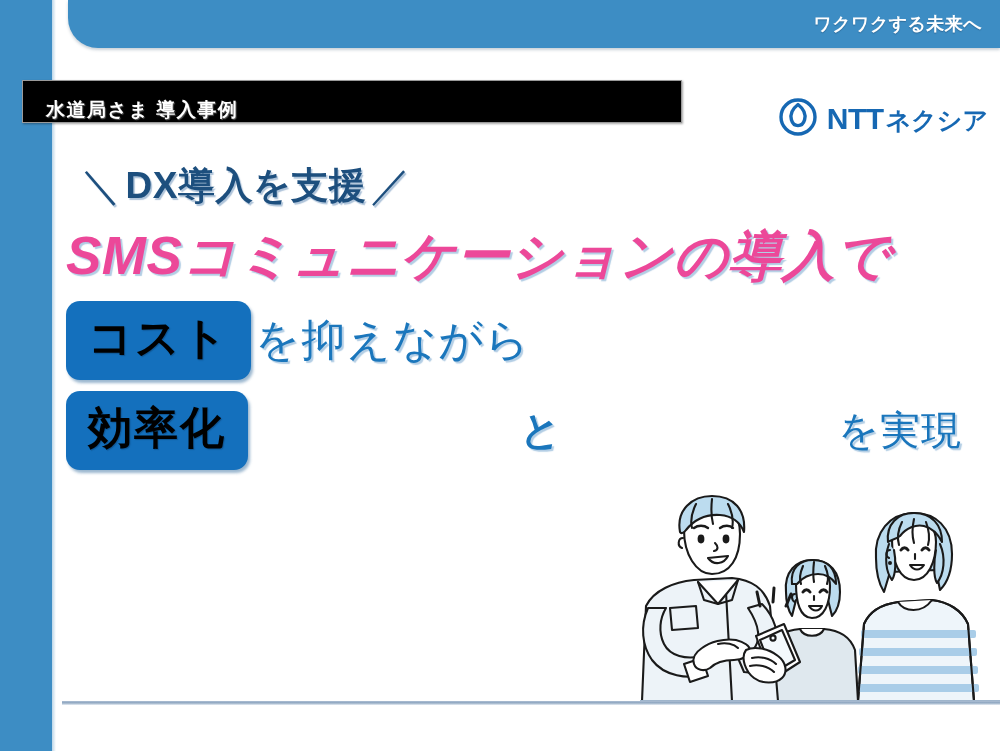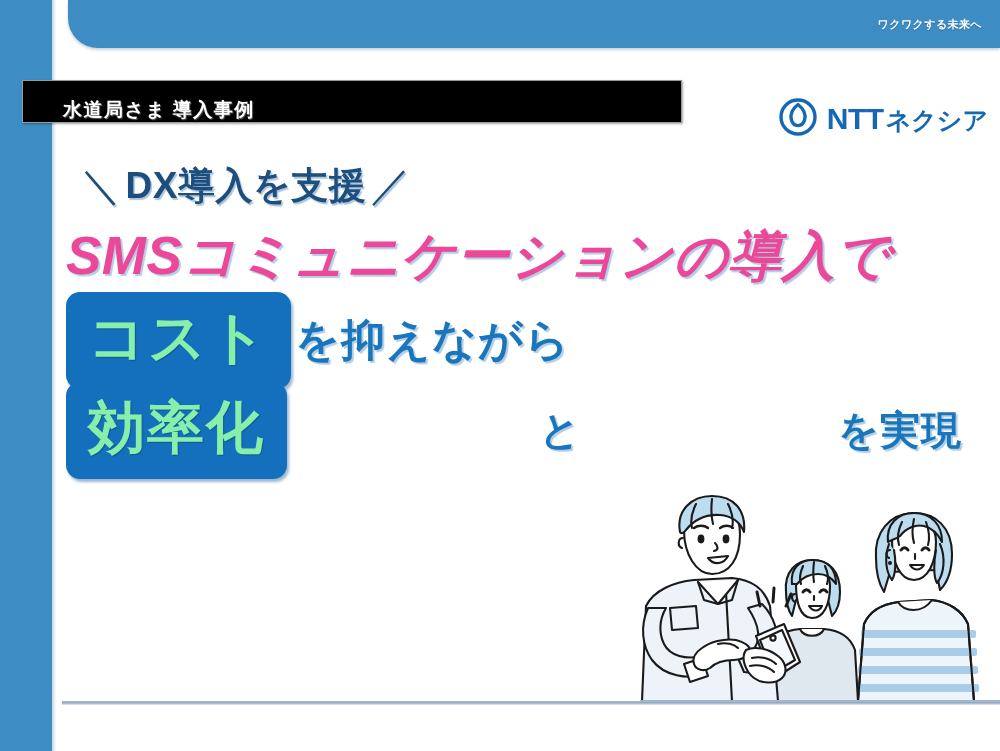--- a/index.html
+++ b/index.html
@@ -11,29 +11,29 @@
   .left-strip{position:absolute;left:0;top:0;width:52px;height:751px;background:#3d8dc4;}
   .left-strip-edge{position:absolute;left:52px;top:0;width:4px;height:751px;
       background:linear-gradient(to right,#bcd6e8,#ffffff);}
 
   
   .top-banner{position:absolute;left:68px;top:0;right:0;height:48px;background:#3d8dc4;
       border-bottom-left-radius:30px;box-shadow:0 2px 3px rgba(40,70,100,.25);}
   .top-banner-text{position:absolute;right:18px;top:0;height:48px;display:flex;align-items:center;
       gap:16px;color:#ffffff;font-size:14.5px;font-weight:bold;letter-spacing:.4px;
       text-shadow:0 1px 1px rgba(20,50,80,.35);white-space:nowrap;}
-  .top-banner-text .jp{font-size:11px;}
+  .top-banner-text .jp{font-size:18px;}
   .top-banner-text .en{font-size:14.5px;}
 
   
   .black-banner{position:absolute;left:22px;top:80px;width:658px;height:41px;background:#000000;
       border:1px solid #9a9a9a;box-shadow:1px 1px 2px rgba(0,0,0,.35);}
-  .black-banner-text{position:absolute;left:40px;top:0;height:57px;display:flex;align-items:center;
+  .black-banner-text{position:absolute;left:23px;top:0;height:57px;display:flex;align-items:center;
       color:#ffffff;font-size:19px;font-weight:bold;letter-spacing:1.5px;white-space:nowrap;
-      text-shadow:1px 1px 1px rgba(255,255,255,.35);font-family:Liberation Serif, serif;}
+      text-shadow:1px 1px 1px rgba(255,255,255,.35);}
 
   
   .logo{position:absolute;right:12px;top:94px;height:46px;display:flex;align-items:center;gap:9px;}
   .logo-mark{width:40px;height:40px;flex:0 0 auto;}
   .logo-word{color:#1668b3;font-size:30px;font-weight:bold;letter-spacing:-.5px;line-height:1;
       white-space:nowrap;display:flex;align-items:baseline;}
   .logo-word .nttk{font-size:25px;letter-spacing:0px;margin-left:2px;margin-top:8px;}
 
   
   .eyebrow{position:absolute;left:76px;top:158px;display:flex;align-items:center;
@@ -43,24 +43,24 @@
 
   
   .headline{position:absolute;left:66px;top:228px;width:900px;}
   .h-line{display:flex;align-items:center;white-space:nowrap;}
   .h-line.l1{font-size:53px;font-weight:bold;color:#ec4899;letter-spacing:.5px;
       text-shadow:2px 2px 1px rgba(170,200,225,.9);height:58px;font-style:italic;}
   .h-line.l2{margin-top:16px;height:76px;}
   .h-line.l3{margin-top:14px;height:76px;justify-content:space-between;}
 
   .badge{display:inline-flex;align-items:center;justify-content:center;background:#1470bd;
-      color:#86efac;font-size:57px;font-weight:bold;letter-spacing:2px;border-radius:14px;
+      color:#000000;font-size:44px;font-weight:bold;letter-spacing:2px;border-radius:14px;
       padding:8px 22px 12px 22px;box-shadow:2px 3px 3px rgba(130,165,195,.8);
       text-shadow:1px 1px 1px rgba(10,55,100,.45);}
-  .plain{font-size:44px;font-weight:bold;color:#1a76bc;letter-spacing:1px;
+  .plain{font-size:44px;font-weight:normal;color:#1a76bc;letter-spacing:1px;
       text-shadow:2px 2px 1px rgba(170,200,225,.9);padding:0 4px;}
   .plain.sm{font-size:40px;}
   .conj{font-size:40px;font-weight:bold;color:#1a76bc;letter-spacing:1px;
       text-shadow:2px 2px 1px rgba(170,200,225,.9);padding:0 14px;}
 
   
   .illus{position:absolute;left:640px;top:488px;width:360px;height:216px;}
 
   
   .divider{position:absolute;left:62px;top:701px;right:0;height:4px;

